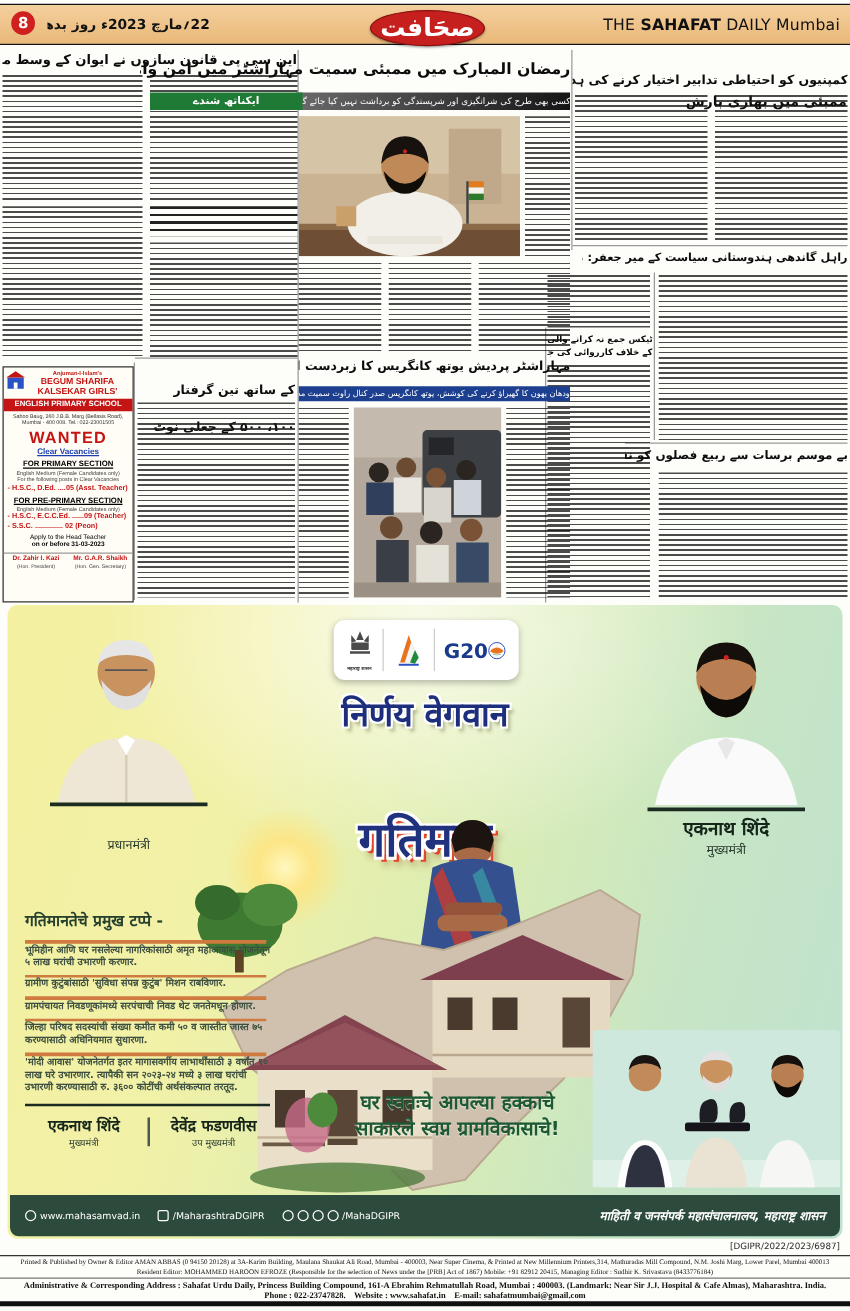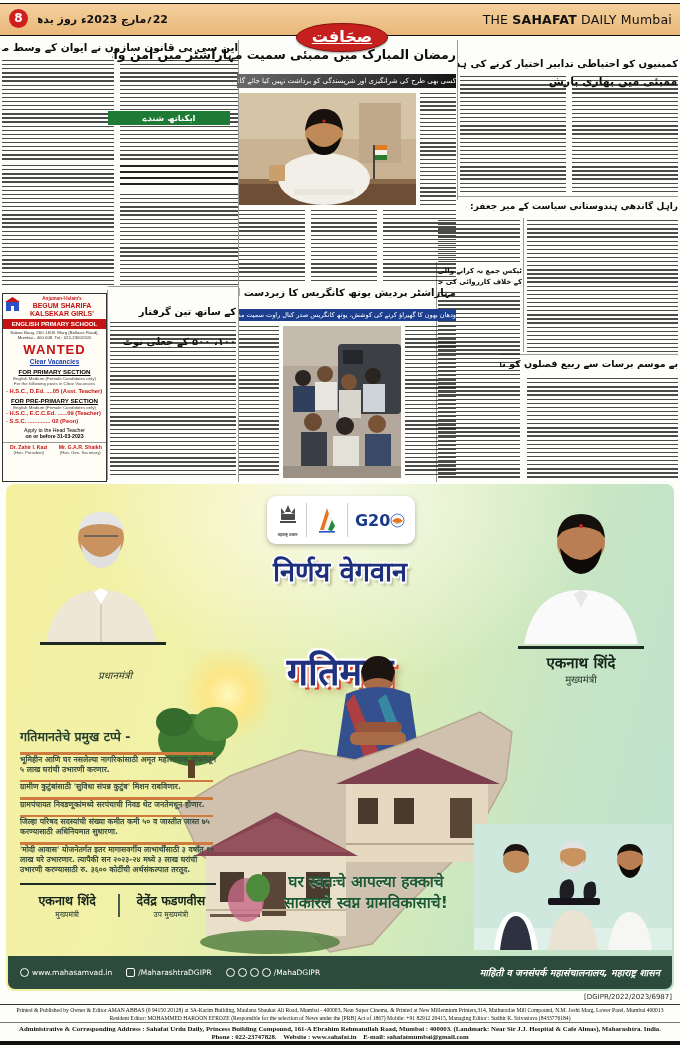--- a/index.html
+++ b/index.html
@@ -61,21 +61,21 @@
   .pf{font-family:"Liberation Serif",serif;color:#111;text-align:center;line-height:1.35;}
 </style>
 </head>
 <body>
 
 <div class="page">
 
   <div class="abs mast" style="left:0;top:3px;width:680px;height:31px;">
     <div class="abs pgnum" style="left:9px;top:5px;">8</div>
     <div class="abs rtl nowrap" style="left:38px;top:9px;width:130px;font-size:11px;font-weight:bold;color:#111;">22؍مارچ 2023ء روز بدھ</div>
-    <div class="abs sahafat-oval" style="left:296px;top:19px;width:90px;height:27px;font-size:16px;line-height:26px;text-decoration:underline;">صحَافت</div>
+    <div class="abs sahafat-oval" style="left:296px;top:4px;width:90px;height:27px;font-size:20px;line-height:26px;">صحَافت</div>
     <div class="abs brand nowrap" style="right:8px;top:8px;width:210px;text-align:right;"><span>THE </span><b>SAHAFAT</b><span> DAILY Mumbai</span></div>
   </div>
 
   <div class="abs vrule" style="left:238px;top:40px;height:442px;"></div>
   <div class="abs vrule" style="left:457px;top:40px;height:160px;"></div>
   <div class="abs vrule" style="left:436px;top:262px;height:220px;"></div>
   <div class="abs vrule" style="left:523px;top:218px;height:134px;"></div>
   <div class="abs vrule" style="left:107px;top:290px;height:190px;"></div>
   <div class="abs hrule" style="left:458px;top:196px;width:220px;"></div>
   <div class="abs hrule" style="left:500px;top:354px;width:178px;"></div>
@@ -83,21 +83,21 @@
 
   <div class="abs hl rtl nowrap" style="left:2px;top:41px;width:236px;font-size:10.5px;">این سی پی قانون سازوں نے ایوان کے وسط میں دھرنا دیا</div>
   <div class="abs stripes" style="left:2px;top:60px;width:112px;height:100px;"></div>
   <div class="abs stripes" style="left:120px;top:60px;width:118px;height:100px;"></div>
   <div class="abs stripes-b" style="left:120px;top:165px;width:118px;height:24px;"></div>
   <div class="abs stripes" style="left:2px;top:165px;width:112px;height:122px;"></div>
   <div class="abs stripes" style="left:120px;top:194px;width:118px;height:92px;"></div>
 
   <div class="abs hl rtl nowrap" style="left:112px;top:45px;width:344px;font-size:12.5px;line-height:1.6;">رمضان المبارک میں ممبئی سمیت مہاراشٹر میں امن وامان بحال رہے گا</div>
   <div class="abs subdark rtl nowrap" style="left:237px;top:74px;width:219px;height:14px;font-size:7px;line-height:14px;">کسی بھی طرح کی شرانگیزی اور شرپسندگی کو برداشت نہیں کیا جائے گا: وزیر اعلیٰ</div>
-  <div class="abs subgreen rtl nowrap" style="left:108px;top:74px;width:122px;height:14px;font-size:8.5px;line-height:14px;margin-top:37px;">ایکناتھ شندے</div>
+  <div class="abs subgreen rtl nowrap" style="left:120px;top:74px;width:122px;height:14px;font-size:8.5px;line-height:14px;">ایکناتھ شندے</div>
 
   <svg class="abs" style="left:239px;top:93px;" width="177" height="112" viewBox="0 0 177 112">
     <rect width="177" height="112" fill="#c9b393"></rect>
     <rect width="177" height="46" fill="#d6c4a6"></rect>
     <rect x="120" y="10" width="42" height="60" fill="#bfa98a"></rect>
     <rect x="0" y="90" width="177" height="22" fill="#6e4f35"></rect>
     <rect x="0" y="86" width="177" height="5" fill="#8a6a48"></rect>
     <ellipse cx="85" cy="86" rx="46" ry="26" fill="#f2efe8"></ellipse>
     <circle cx="85" cy="40" r="19" fill="#bf8a58"></circle>
     <path d="M66 38 q2 -22 19 -22 q17 0 19 22 l-4 -4 q-15 -8 -30 0 z" fill="#18120e"></path>
@@ -234,21 +234,21 @@
   <svg class="abs" style="left:26px;top:492px;" width="150" height="150" viewBox="0 0 150 150">
     <circle cx="75" cy="46" r="23" fill="#c9935f"></circle>
     <path d="M52 40 q3 -20 23 -20 q20 0 23 20 q-6 -8 -23 -8 q-17 0 -23 8z" fill="#e6e6e6"></path>
     <path d="M55 52 q20 26 40 0 q-2 22 -20 24 q-18 -2 -20 -24z" fill="#e0e0e0"></path>
     <line x1="58" y1="44" x2="92" y2="44" stroke="#555" stroke-width="1.4"></line>
     <path d="M20 150 q10 -52 55 -52 q45 0 55 52 z" fill="#efe7d6"></path>
     <path d="M68 100 L75 112 L82 100 L75 96 Z" fill="#fff"></path>
     <line x1="75" y1="112" x2="75" y2="150" stroke="#d8cdb6" stroke-width="2"></line>
   </svg>
   <div class="abs leaderline" style="left:40px;top:642px;width:126px;"></div>
-  <div class="abs leaderrole" style="left:40px;top:668px;width:150px;font-style:italic;">प्रधानमंत्री</div>
+  <div class="abs leaderrole" style="left:28px;top:668px;width:150px;">प्रधानमंत्री</div>
 
   <svg class="abs" style="left:504px;top:492px;" width="154" height="152" viewBox="0 0 154 152">
     <circle cx="77" cy="50" r="24" fill="#b97f52"></circle>
     <path d="M53 46 q2 -24 24 -24 q22 0 24 24 l-5 -6 q-19 -10 -38 0 z" fill="#15100c"></path>
     <path d="M56 56 q21 24 42 0 q-3 24 -21 26 q-18 -2 -21 -26z" fill="#0e0a07"></path>
     <circle cx="77" cy="34" r="2" fill="#c22"></circle>
     <path d="M20 152 q10 -54 57 -54 q47 0 57 54 z" fill="#fafafa"></path>
     <path d="M70 102 L77 116 L84 102 L77 98 Z" fill="#e8e8e8"></path>
   </svg>
   <div class="abs leaderline" style="left:518px;top:646px;width:126px;"></div>

